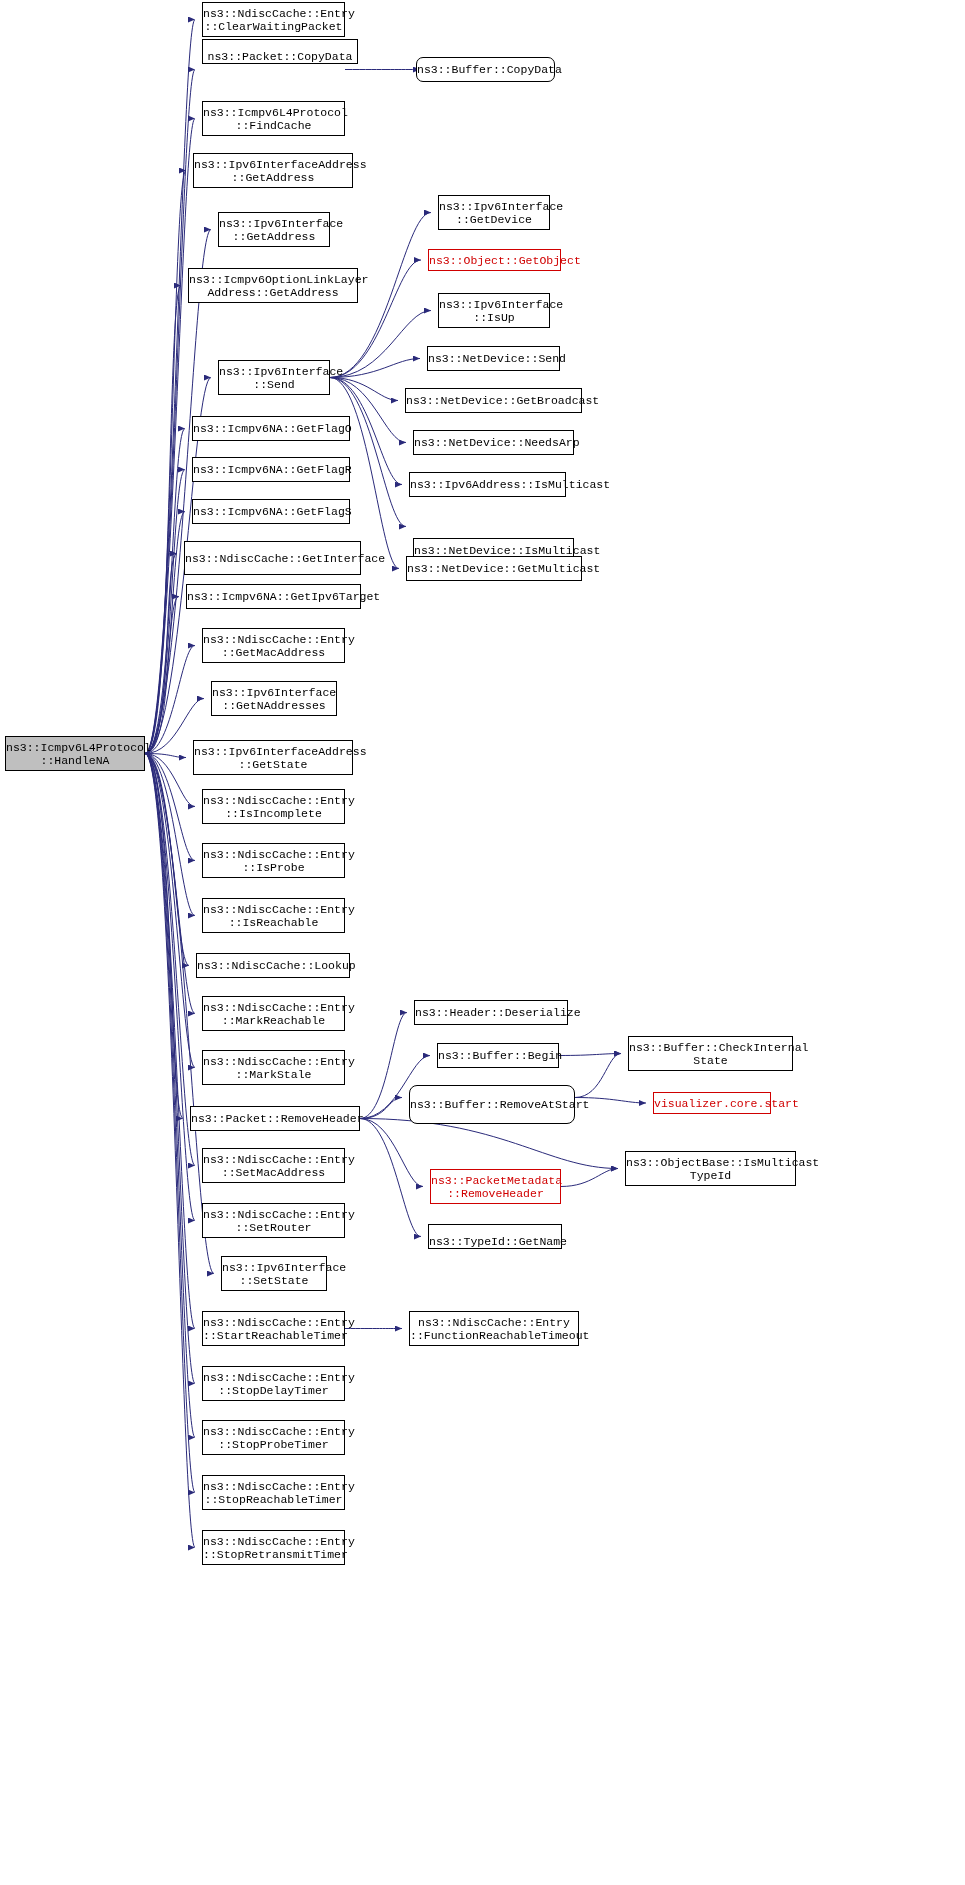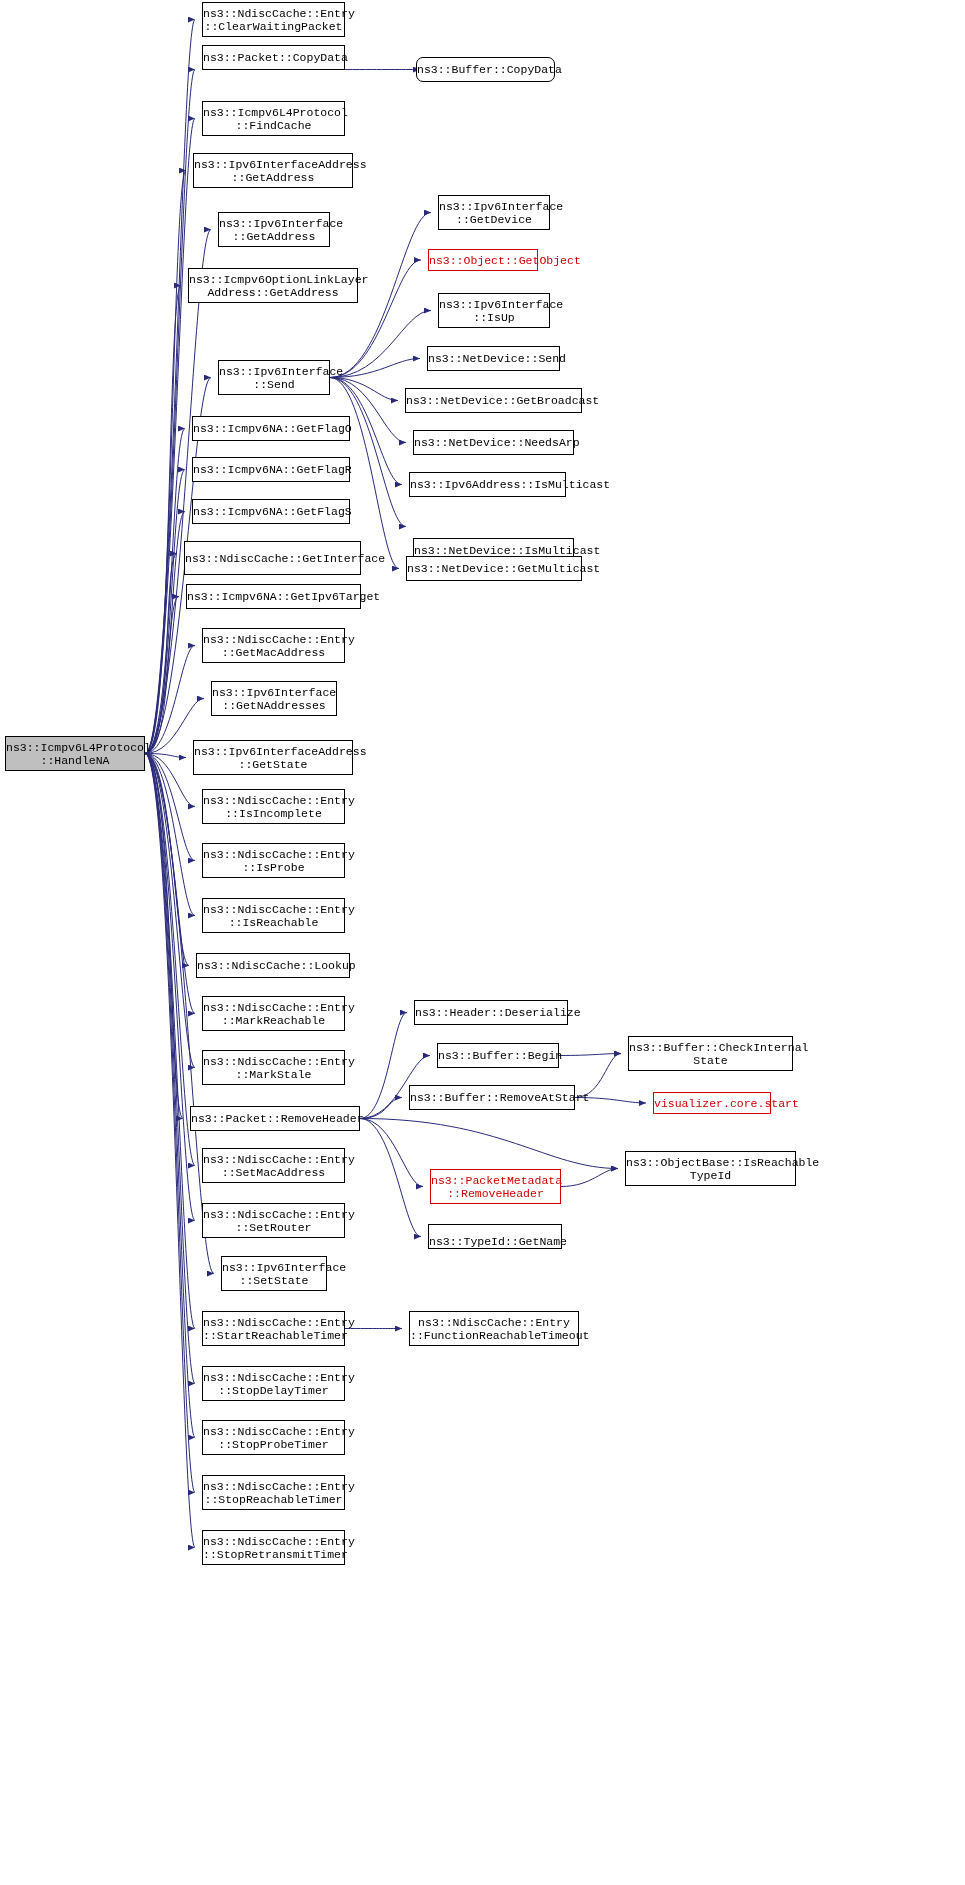--- a/index.html
+++ b/index.html
@@ -75,21 +75,21 @@
         <path d="M575,1097.5 C614.05,1097.5 626.475,1103 646,1103" fill="none" stroke="#2a2a7a" stroke-width="1" marker-end="url(#arrow)"></path>
         <path d="M561,1186.5 C592.35,1186.5 602.325,1168.5 618,1168.5" fill="none" stroke="#2a2a7a" stroke-width="1" marker-end="url(#arrow)"></path>
         <path d="M345,1328.5 C376.35,1328.5 386.325,1328.5 402,1328.5" fill="none" stroke="#2a2a7a" stroke-width="1" marker-end="url(#arrow)"></path>
       </g>
   </svg>
   <div id="node-layer">
       <div class="node root" style="left: 5px; top: 736px; width: 140px; height: 35px;"><span>ns3::Icmpv6L4Protocol
 ::HandleNA</span></div>
       <div class="node" style="left: 202px; top: 2px; width: 143px; height: 35px;"><span>ns3::NdiscCache::Entry
 ::ClearWaitingPacket</span></div>
-      <div class="node" style="left: 202px; top: 45px; width: 143px; height: 25px;"><span>ns3::Packet::CopyData</span></div>
+      <div class="node" style="left: 202px; top: 39px; width: 156px; height: 25px; align-items: flex-end;"><span>ns3::Packet::CopyData</span></div>
       <div class="node" style="left: 202px; top: 101px; width: 143px; height: 35px;"><span>ns3::Icmpv6L4Protocol
 ::FindCache</span></div>
       <div class="node" style="left: 193px; top: 153px; width: 160px; height: 35px;"><span>ns3::Ipv6InterfaceAddress
 ::GetAddress</span></div>
       <div class="node" style="left: 218px; top: 212px; width: 112px; height: 35px;"><span>ns3::Ipv6Interface
 ::GetAddress</span></div>
       <div class="node" style="left: 188px; top: 268px; width: 170px; height: 35px;"><span>ns3::Icmpv6OptionLinkLayer
 Address::GetAddress</span></div>
       <div class="node" style="left: 218px; top: 360px; width: 112px; height: 35px;"><span>ns3::Ipv6Interface
 ::Send</span></div>
@@ -128,36 +128,36 @@
 ::StopDelayTimer</span></div>
       <div class="node" style="left: 202px; top: 1420px; width: 143px; height: 35px;"><span>ns3::NdiscCache::Entry
 ::StopProbeTimer</span></div>
       <div class="node" style="left: 202px; top: 1475px; width: 143px; height: 35px;"><span>ns3::NdiscCache::Entry
 ::StopReachableTimer</span></div>
       <div class="node" style="left: 202px; top: 1530px; width: 143px; height: 35px;"><span>ns3::NdiscCache::Entry
 ::StopRetransmitTimer</span></div>
       <div class="node" style="left: 416px; top: 57px; width: 139px; height: 25px; border-radius: 7px;"><span>ns3::Buffer::CopyData</span></div>
       <div class="node" style="left: 438px; top: 195px; width: 112px; height: 35px;"><span>ns3::Ipv6Interface
 ::GetDevice</span></div>
-      <div class="node redtext" style="left: 428px; top: 249px; width: 110px; height: 22px;"><span>ns3::Object::GetObject</span></div>
+      <div class="node redtext" style="left: 428px; top: 249px; width: 133px; height: 22px;"><span>ns3::Object::GetObject</span></div>
       <div class="node" style="left: 438px; top: 293px; width: 112px; height: 35px;"><span>ns3::Ipv6Interface
 ::IsUp</span></div>
       <div class="node" style="left: 427px; top: 346px; width: 133px; height: 25px;"><span>ns3::NetDevice::Send</span></div>
       <div class="node" style="left: 405px; top: 388px; width: 177px; height: 25px;"><span>ns3::NetDevice::GetBroadcast</span></div>
       <div class="node" style="left: 413px; top: 430px; width: 161px; height: 25px;"><span>ns3::NetDevice::NeedsArp</span></div>
       <div class="node" style="left: 409px; top: 472px; width: 157px; height: 25px;"><span>ns3::Ipv6Address::IsMulticast</span></div>
       <div class="node" style="left: 413px; top: 538px; width: 161px; height: 25px; text-align: center;"><span>ns3::NetDevice::IsMulticast</span></div>
       <div class="node" style="left: 406px; top: 556px; width: 176px; height: 25px;"><span>ns3::NetDevice::GetMulticast</span></div>
       <div class="node" style="left: 414px; top: 1000px; width: 154px; height: 25px;"><span>ns3::Header::Deserialize</span></div>
       <div class="node" style="left: 437px; top: 1043px; width: 122px; height: 25px;"><span>ns3::Buffer::Begin</span></div>
-      <div class="node" style="left: 409px; top: 1085px; width: 166px; height: 25px;"><span>ns3::Buffer::RemoveAtStart</span></div>
+      <div class="node" style="left: 409px; top: 1085px; width: 166px; height: 39px; border-radius: 8px;"><span>ns3::Buffer::RemoveAtStart</span></div>
       <div class="node redtext" style="left: 430px; top: 1169px; width: 131px; height: 35px;"><span>ns3::PacketMetadata
 ::RemoveHeader</span></div>
       <div class="node" style="left: 428px; top: 1224px; width: 134px; height: 25px; align-items: flex-end;"><span>ns3::TypeId::GetName</span></div>
       <div class="node" style="left: 409px; top: 1311px; width: 170px; height: 35px;"><span>ns3::NdiscCache::Entry
 ::FunctionReachableTimeout</span></div>
       <div class="node" style="left: 628px; top: 1036px; width: 165px; height: 35px;"><span>ns3::Buffer::CheckInternal
 State</span></div>
       <div class="node redtext" style="left: 653px; top: 1092px; width: 118px; height: 22px;"><span>visualizer.core.start</span></div>
-      <div class="node" style="left: 625px; top: 1151px; width: 171px; height: 35px;"><span>ns3::ObjectBase::IsReachable
+      <div class="node" style="left: 625px; top: 1151px; width: 171px; height: 35px;"><span>ns3::ObjectBase::IsMulticast
 TypeId</span></div>
     </div>
 </div>
 
 </body></html>

